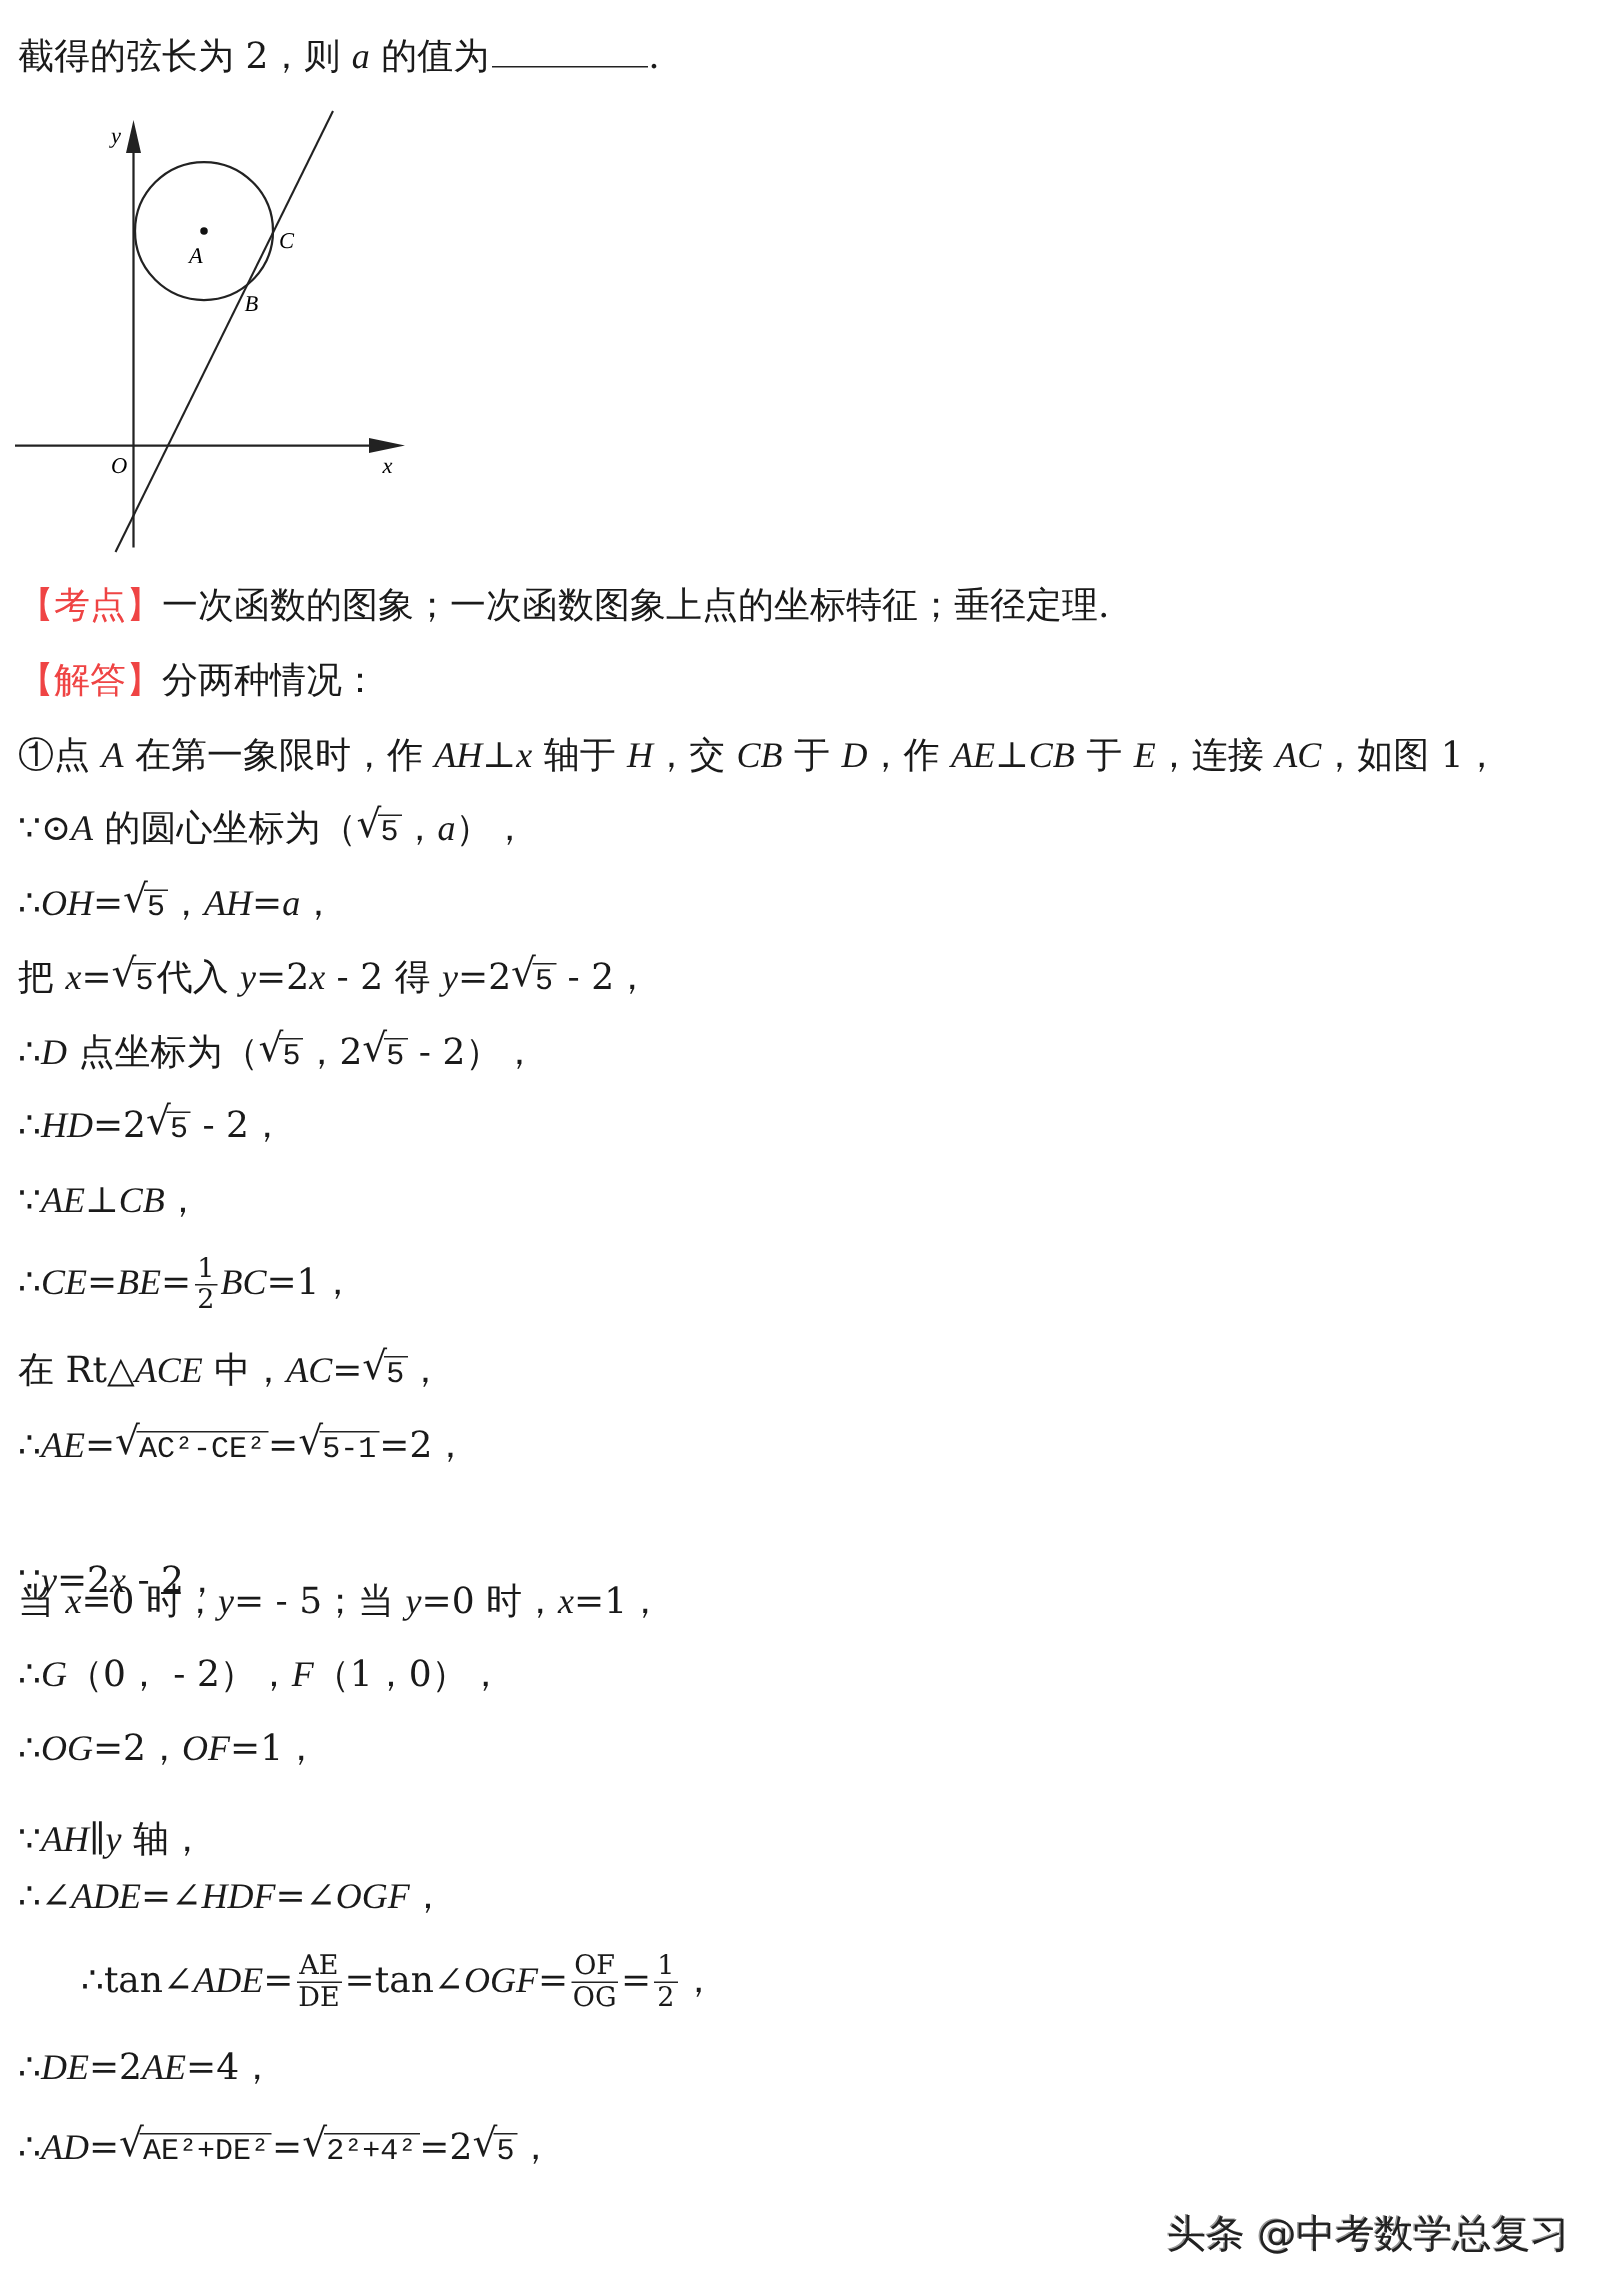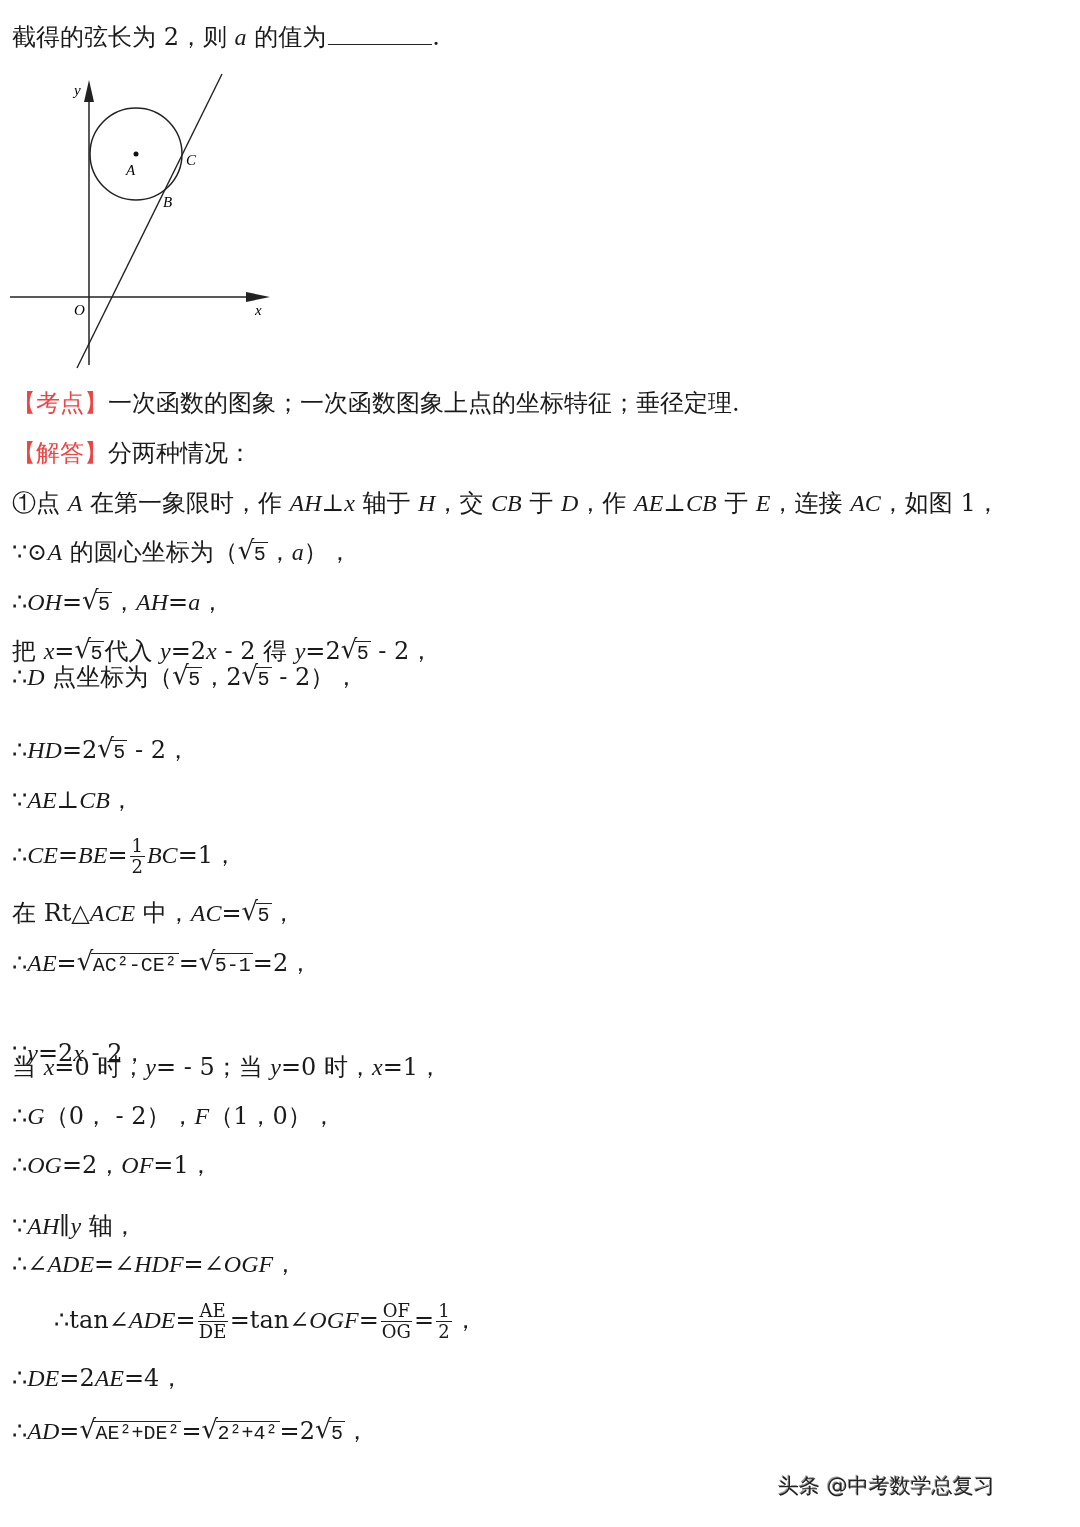--- a/index.html
+++ b/index.html
@@ -8,21 +8,21 @@
   .line{position:absolute;left:12px;font-size:24px;line-height:30px;white-space:nowrap;}
   .it{font-style:italic;font-family:"Liberation Serif",serif;}
   .tag{color:#ef4444;}
   .blank{display:inline-block;width:104px;border-bottom:1.5px solid #222;height:22px;vertical-align:baseline;margin-left:2px;}
   .sqrt{display:inline-block;position:relative;padding-left:14px;}
   .sqrt::before{content:"√";position:absolute;left:0;top:-2px;font-size:26px;}
   .sqrt .rad{border-top:1.3px solid #222;padding:0 2px;font-family:"Liberation Mono",monospace;font-size:20px;}
   .frac{display:inline-flex;flex-direction:column;vertical-align:middle;text-align:center;font-size:18px;line-height:20px;margin:0 2px;}
   .frac .num{border-bottom:1.3px solid #222;padding:0 2px;}
   .fig{position:absolute;left:0;top:70px;width:300px;height:300px;}
-  .watermark{position:absolute;left:778px;top:1472px;font-family:"DejaVu Sans",sans-serif;font-size:21px;color:#222;
+  .watermark{position:absolute;left:778px;top:1472px;font-family:"DejaVu Sans",sans-serif;font-size:26px;color:#222;
              text-shadow:1px 1px 0 #fff,-1px -1px 0 #999;}
 </style>
 </head>
 <body>
 
 <div class="line" style="top:22px;">
   <span>截得的弦长为 2，则 </span><span class="it">a</span><span> 的值为</span><span class="blank"></span><span>.</span>
 </div>
 
 <div class="fig">
@@ -64,21 +64,21 @@
 </div>
 
 <div class="line" style="top:587px;">
   <span>∴</span><span class="it">OH</span><span>=</span><span class="sqrt"><span class="rad">5</span></span><span>，</span><span class="it">AH</span><span>=</span><span class="it">a</span><span>，</span>
 </div>
 
 <div class="line" style="top:636px;">
   <span>把 </span><span class="it">x</span><span>=</span><span class="sqrt"><span class="rad">5</span></span><span>代入 </span><span class="it">y</span><span>=2</span><span class="it">x</span><span> - 2 得 </span><span class="it">y</span><span>=2</span><span class="sqrt"><span class="rad">5</span></span><span> - 2，</span>
 </div>
 
-<div class="line" style="top:662px;text-align:right;">
+<div class="line" style="top:686px;text-align:right;">
   <span>∴</span><span class="it">D</span><span> 点坐标为（</span><span class="sqrt"><span class="rad">5</span></span><span>，2</span><span class="sqrt"><span class="rad">5</span></span><span> - 2），</span>
 </div>
 
 <div class="line" style="top:735px;text-align:center;">
   <span>∴</span><span class="it">HD</span><span>=2</span><span class="sqrt"><span class="rad">5</span></span><span> - 2，</span>
 </div>
 
 <div class="line" style="top:785px;">
   <span>∵</span><span class="it">AE</span><span>⊥</span><span class="it">CB</span><span>，</span>
 </div>

